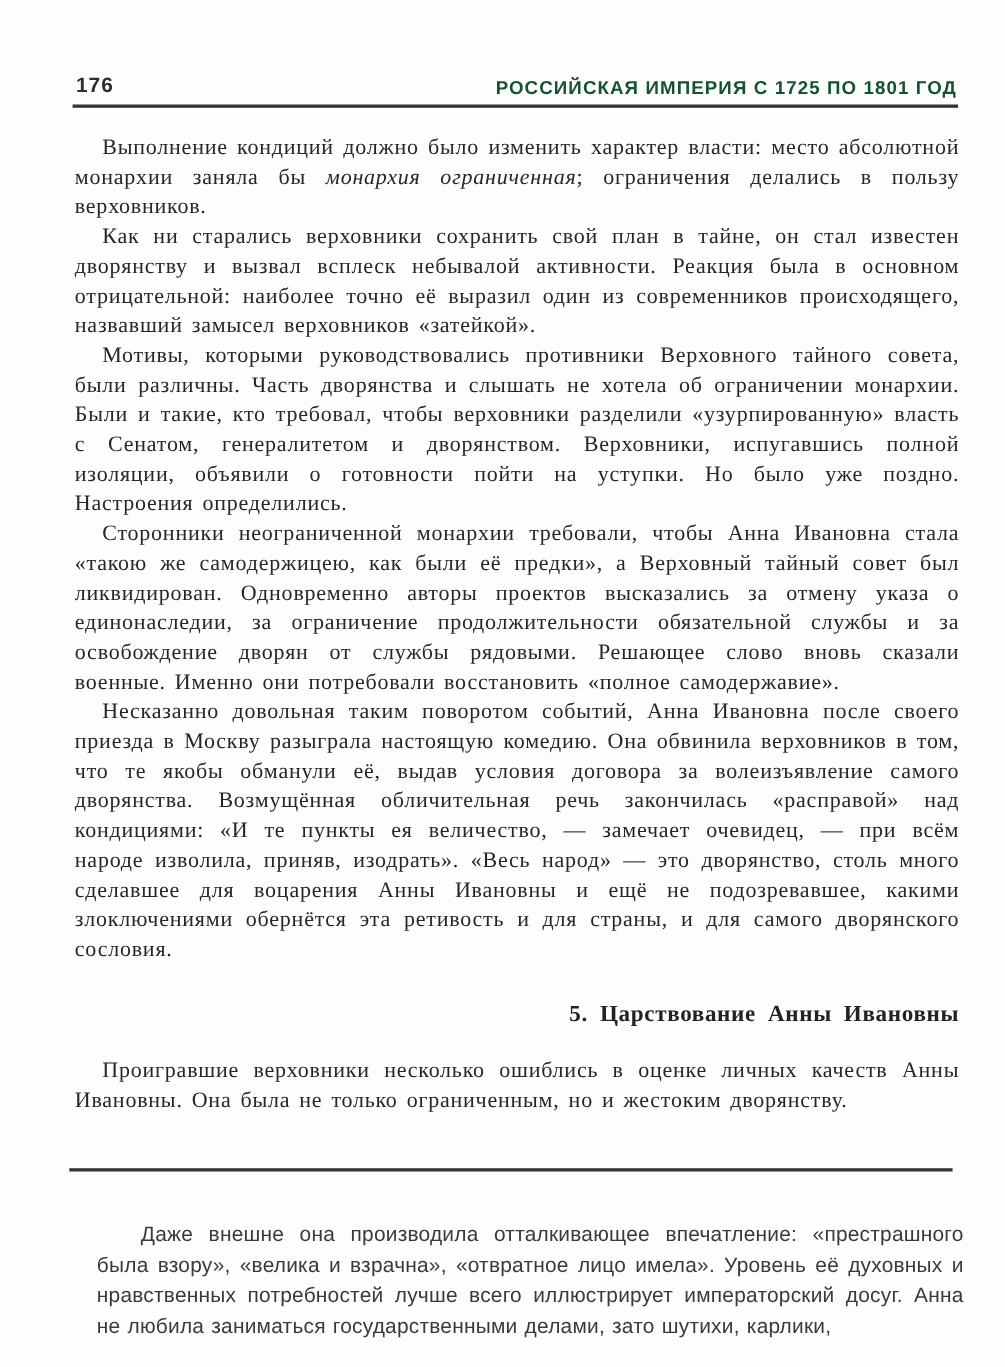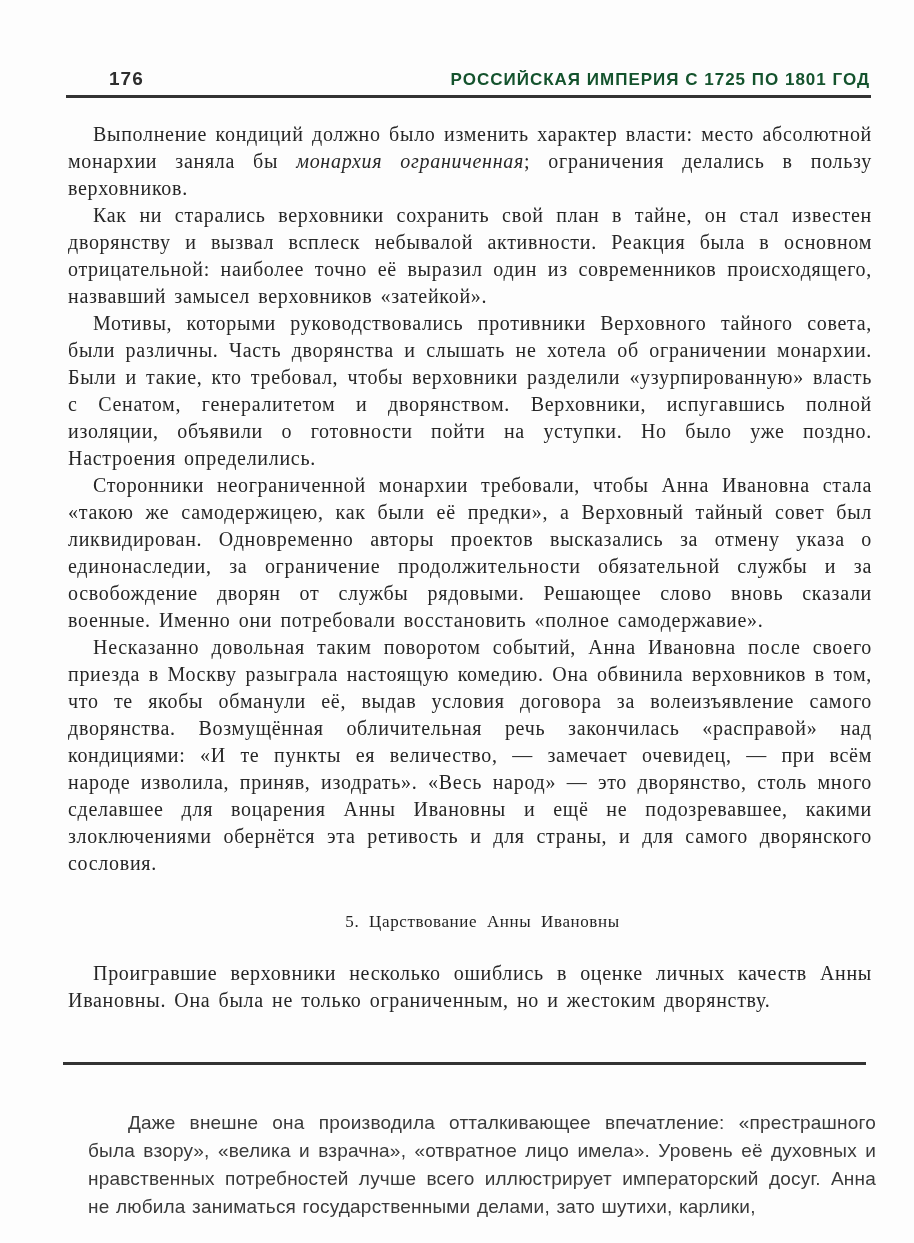--- a/index.html
+++ b/index.html
@@ -21,21 +21,20 @@
     display: flex;
     justify-content: space-between;
     align-items: flex-end;
     font-family: "Liberation Sans", "DejaVu Sans", sans-serif;
   }
   .page-num {
     font-size: 19px;
     font-weight: bold;
     color: #2e2e2e;
     letter-spacing: 1px;
-    margin-left: 40px;
   }
   .running-title {
     font-size: 17px;
     font-weight: bold;
     color: #14532d;
     letter-spacing: 1px;
   }
   .head-rule {
     position: absolute;
     top: 95px;
@@ -51,26 +50,26 @@
     width: 804px;
     font-size: 20px;
     line-height: 27px;
     letter-spacing: 0.7px;
     word-spacing: 2.5px;
     text-align: justify;
     color: #262626;
   }
   .para { text-indent: 25px; }
   .section-heading {
-    font-size: 17px;
-    font-weight: normal;
+    font-size: 21px;
+    font-weight: bold;
     letter-spacing: 0.6px;
     word-spacing: 5px;
     color: #222222;
-    text-align: center;
+    text-align: right;
     padding-left: 25px;
     margin-top: 31px;
     margin-bottom: 25px;
   }
   .note-rule {
     position: absolute;
     top: 1062px;
     left: 63px;
     width: 803px;
     height: 3px;

